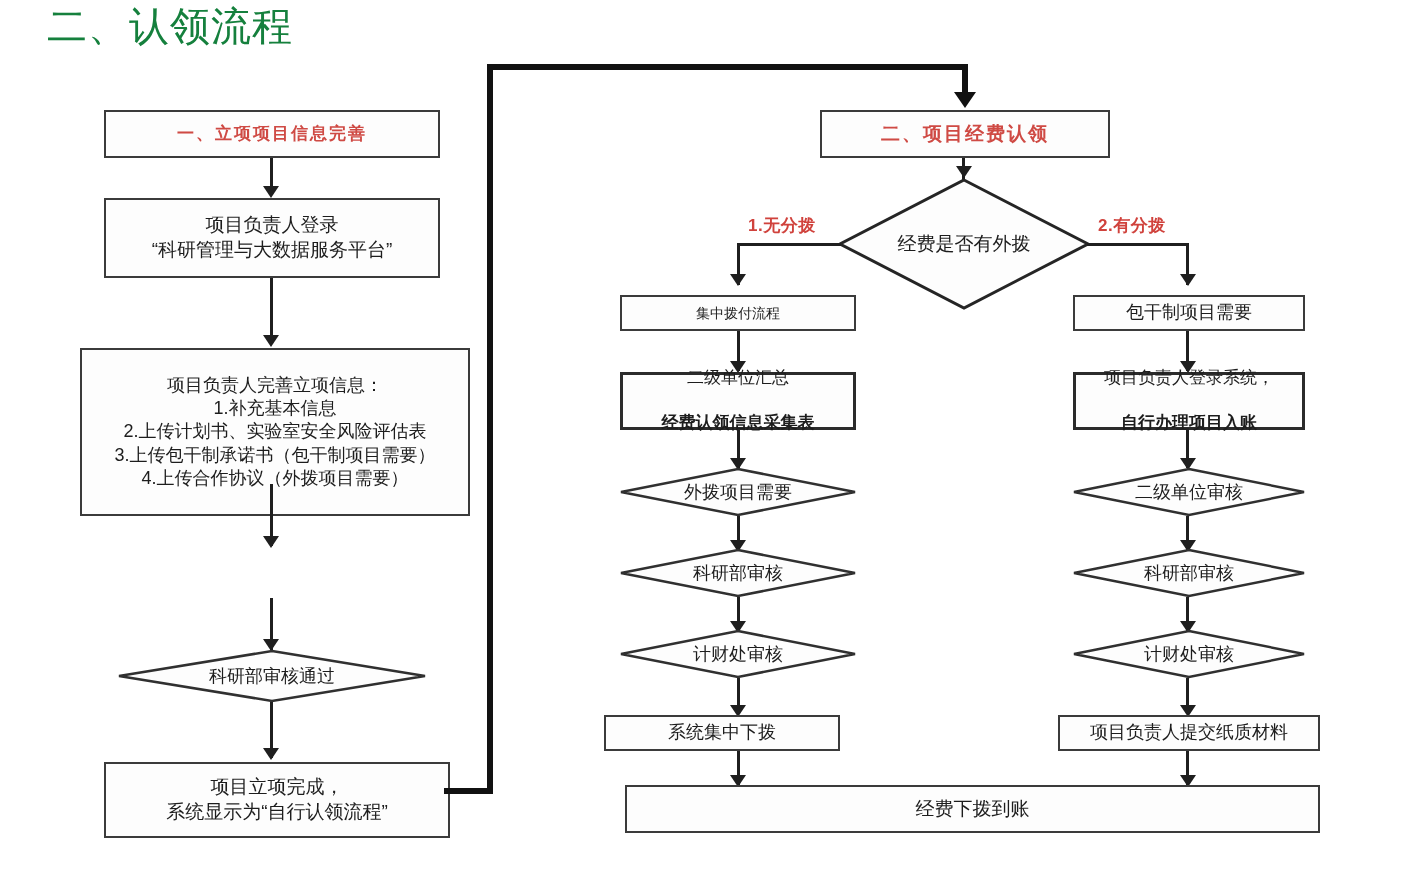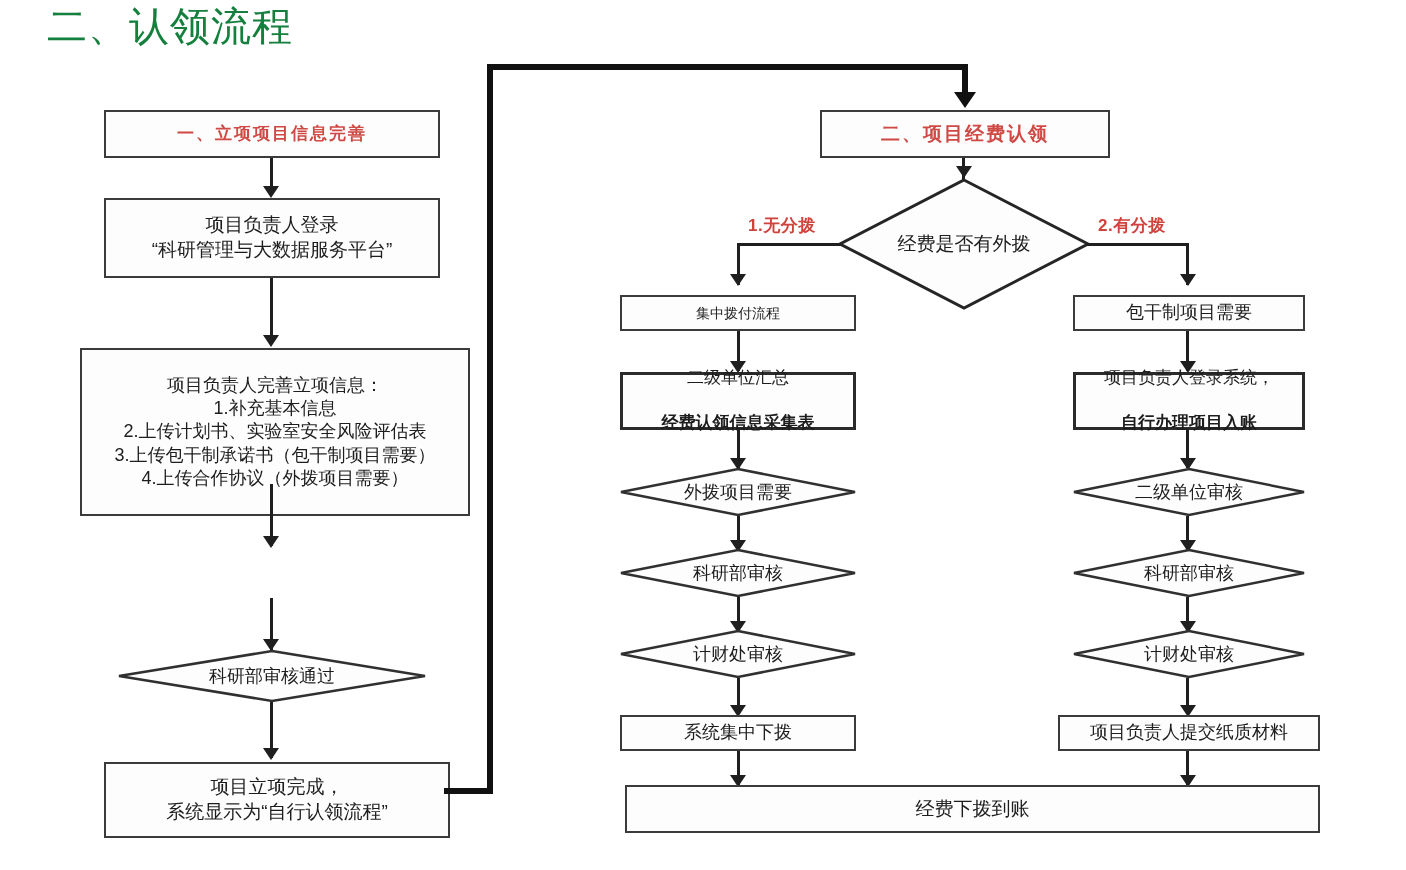--- a/index.html
+++ b/index.html
@@ -222,21 +222,21 @@
 
   <div class="diamond" style="left:620px; top:630px; width:236px; height:48px;">
     <svg width="236" height="48" viewBox="0 0 236 48">
       <polygon points="118,1 235,24 118,47 1,24" fill="#fdfdfd" stroke="#303030" stroke-width="2.5"></polygon>
     </svg>
     <div class="dlabel" style="font-size:18px;">计财处审核</div>
   </div>
   <div class="edge v" style="left:737px; top:678px; width:3px; height:36px;"></div>
   <div class="arrow" style="left:730px; top:705px;"></div>
 
-  <div class="node box" style="left:620px; top:715px; width:236px; height:36px; font-size:18px;">
+  <div class="node box" style="left:604px; top:715px; width:236px; height:36px; font-size:18px;">
     <div class="lines">系统集中下拨</div>
   </div>
   <div class="edge v" style="left:737px; top:751px; width:3px; height:34px;"></div>
   <div class="arrow" style="left:730px; top:775px;"></div>
 
   <div class="node box" style="left:1073px; top:295px; width:232px; height:36px; font-size:18px;">
     <div class="lines">包干制项目需要</div>
   </div>
   <div class="edge v" style="left:1186px; top:331px; width:3px; height:40px;"></div>
   <div class="arrow" style="left:1180px; top:361px;"></div>

